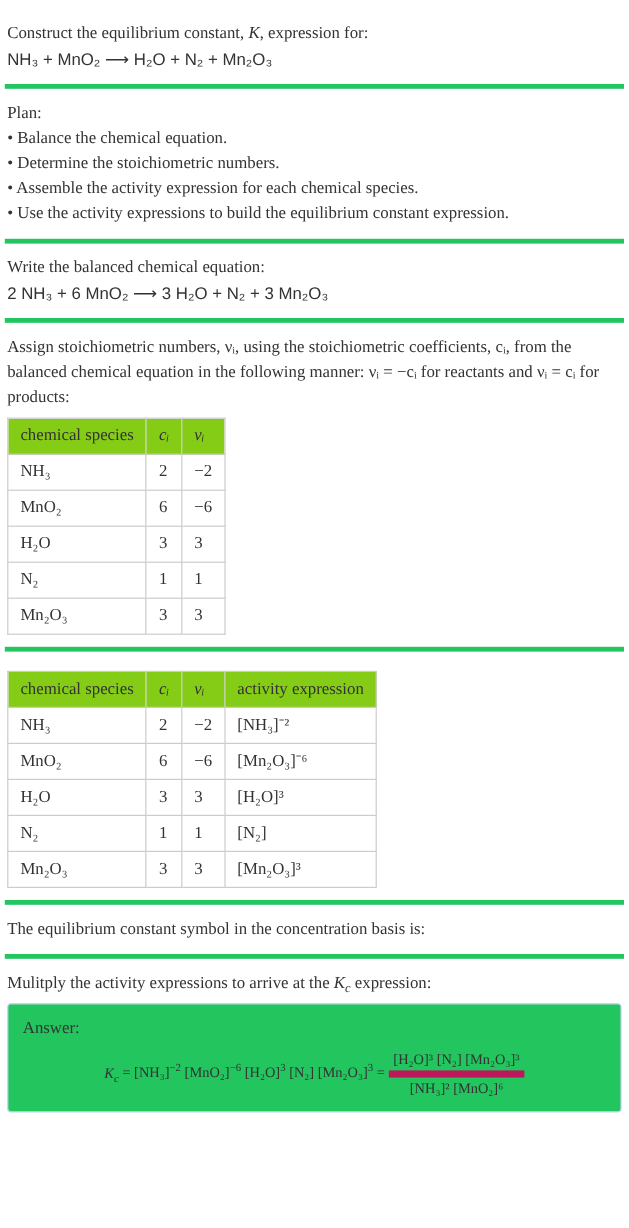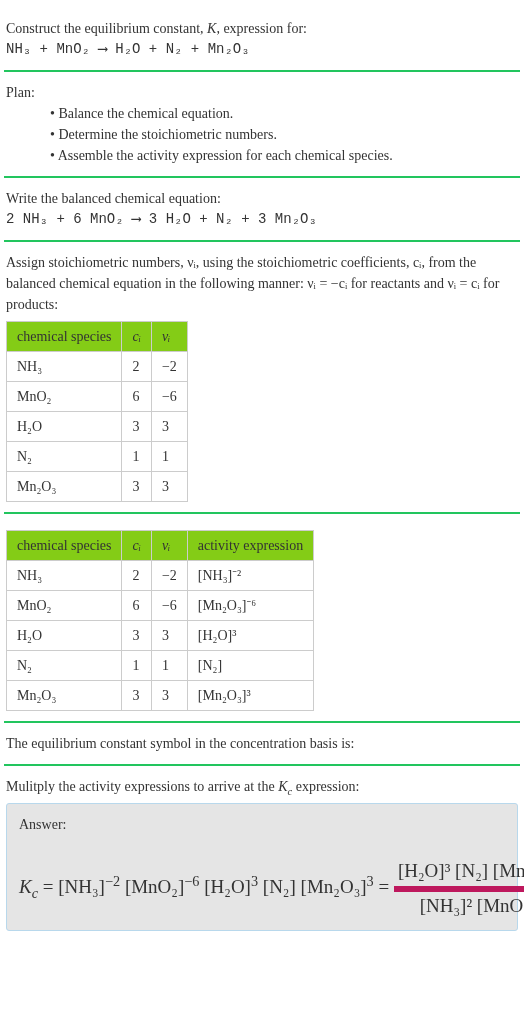--- a/index.html
+++ b/index.html
@@ -6,77 +6,78 @@
 body {
   font-family: Georgia, 'Times New Roman', serif;
   font-size: 14px;
   color: #333;
   background: #fff;
   width: 524px;
   padding: 8px 4px;
   line-height: 1.5;
 }
 .section {
-  border-bottom: 2px solid #22c55e;
+  border-bottom: 4px solid #22c55e;
   padding: 10px 2px;
 }
 .section:last-of-type { border-bottom: none; }
 .equation {
-  font-family: Liberation Mono, monospace;
+  font-family: Liberation Sans, sans-serif;
   white-space: nowrap;
 }
 table {
   border-collapse: collapse;
   margin-top: 6px;
 }
 th, td {
   border: 1px solid #ccc;
   padding: 4px 10px;
   text-align: left;
   font-weight: normal;
   font-family: Georgia, serif;
 }
 th { background: #84cc16; }
 .answer-box {
-  background: #e5e5e5;
+  background: #22c55e;
   border: 1px solid #b8d8ec;
   border-radius: 3px;
   padding: 10px 12px;
   margin-top: 6px;
 }
 .answer-label { margin-bottom: 6px; }
 .frac {
   display: inline-block;
   vertical-align: middle;
   text-align: center;
 }
 .frac .num { display:block; border-bottom:6px solid #be185d; padding:0 4px; }
 .frac .den { display:block; padding:0 4px; }
 sub, sup { font-size: 0.75em; line-height:0; }
 .italic { font-style: italic; }
-ul.plan { list-style: none; padding-left: 0; margin-left: 44px; }
+ul.plan { list-style: none; padding-left: 0; }
 ul.plan li::before { content: "• "; }
-.kexpr { text-align:center; margin-top:22px; white-space:nowrap; font-size:19px;}
+.kexpr { text-align:center; margin-top:6px; white-space:nowrap; font-size:12px;}
 </style>
 </head>
 <body>
 
 <div class="section">
   <div>
     <span>Construct the equilibrium constant, <span class="italic">K</span>, expression for:</span>
   </div>
   <div class="equation">NH₃ + MnO₂ ⟶ H₂O + N₂ + Mn₂O₃</div>
 </div>
 
 <div class="section">
   <div>Plan:</div>
   <ul class="plan">
     <li>Balance the chemical equation.</li>
     <li>Determine the stoichiometric numbers.</li>
     <li>Assemble the activity expression for each chemical species.</li>
+    <li>Use the activity expressions to build the equilibrium constant expression.</li>
   </ul>
 </div>
 
 <div class="section">
   <div>Write the balanced chemical equation:</div>
   <div class="equation">2 NH₃ + 6 MnO₂ ⟶ 3 H₂O + N₂ + 3 Mn₂O₃</div>
 </div>
 
 <div class="section">
   <div>Assign stoichiometric numbers, νᵢ, using the stoichiometric coefficients, cᵢ, from the balanced chemical equation in the following manner: νᵢ = −cᵢ for reactants and νᵢ = cᵢ for products:</div>

